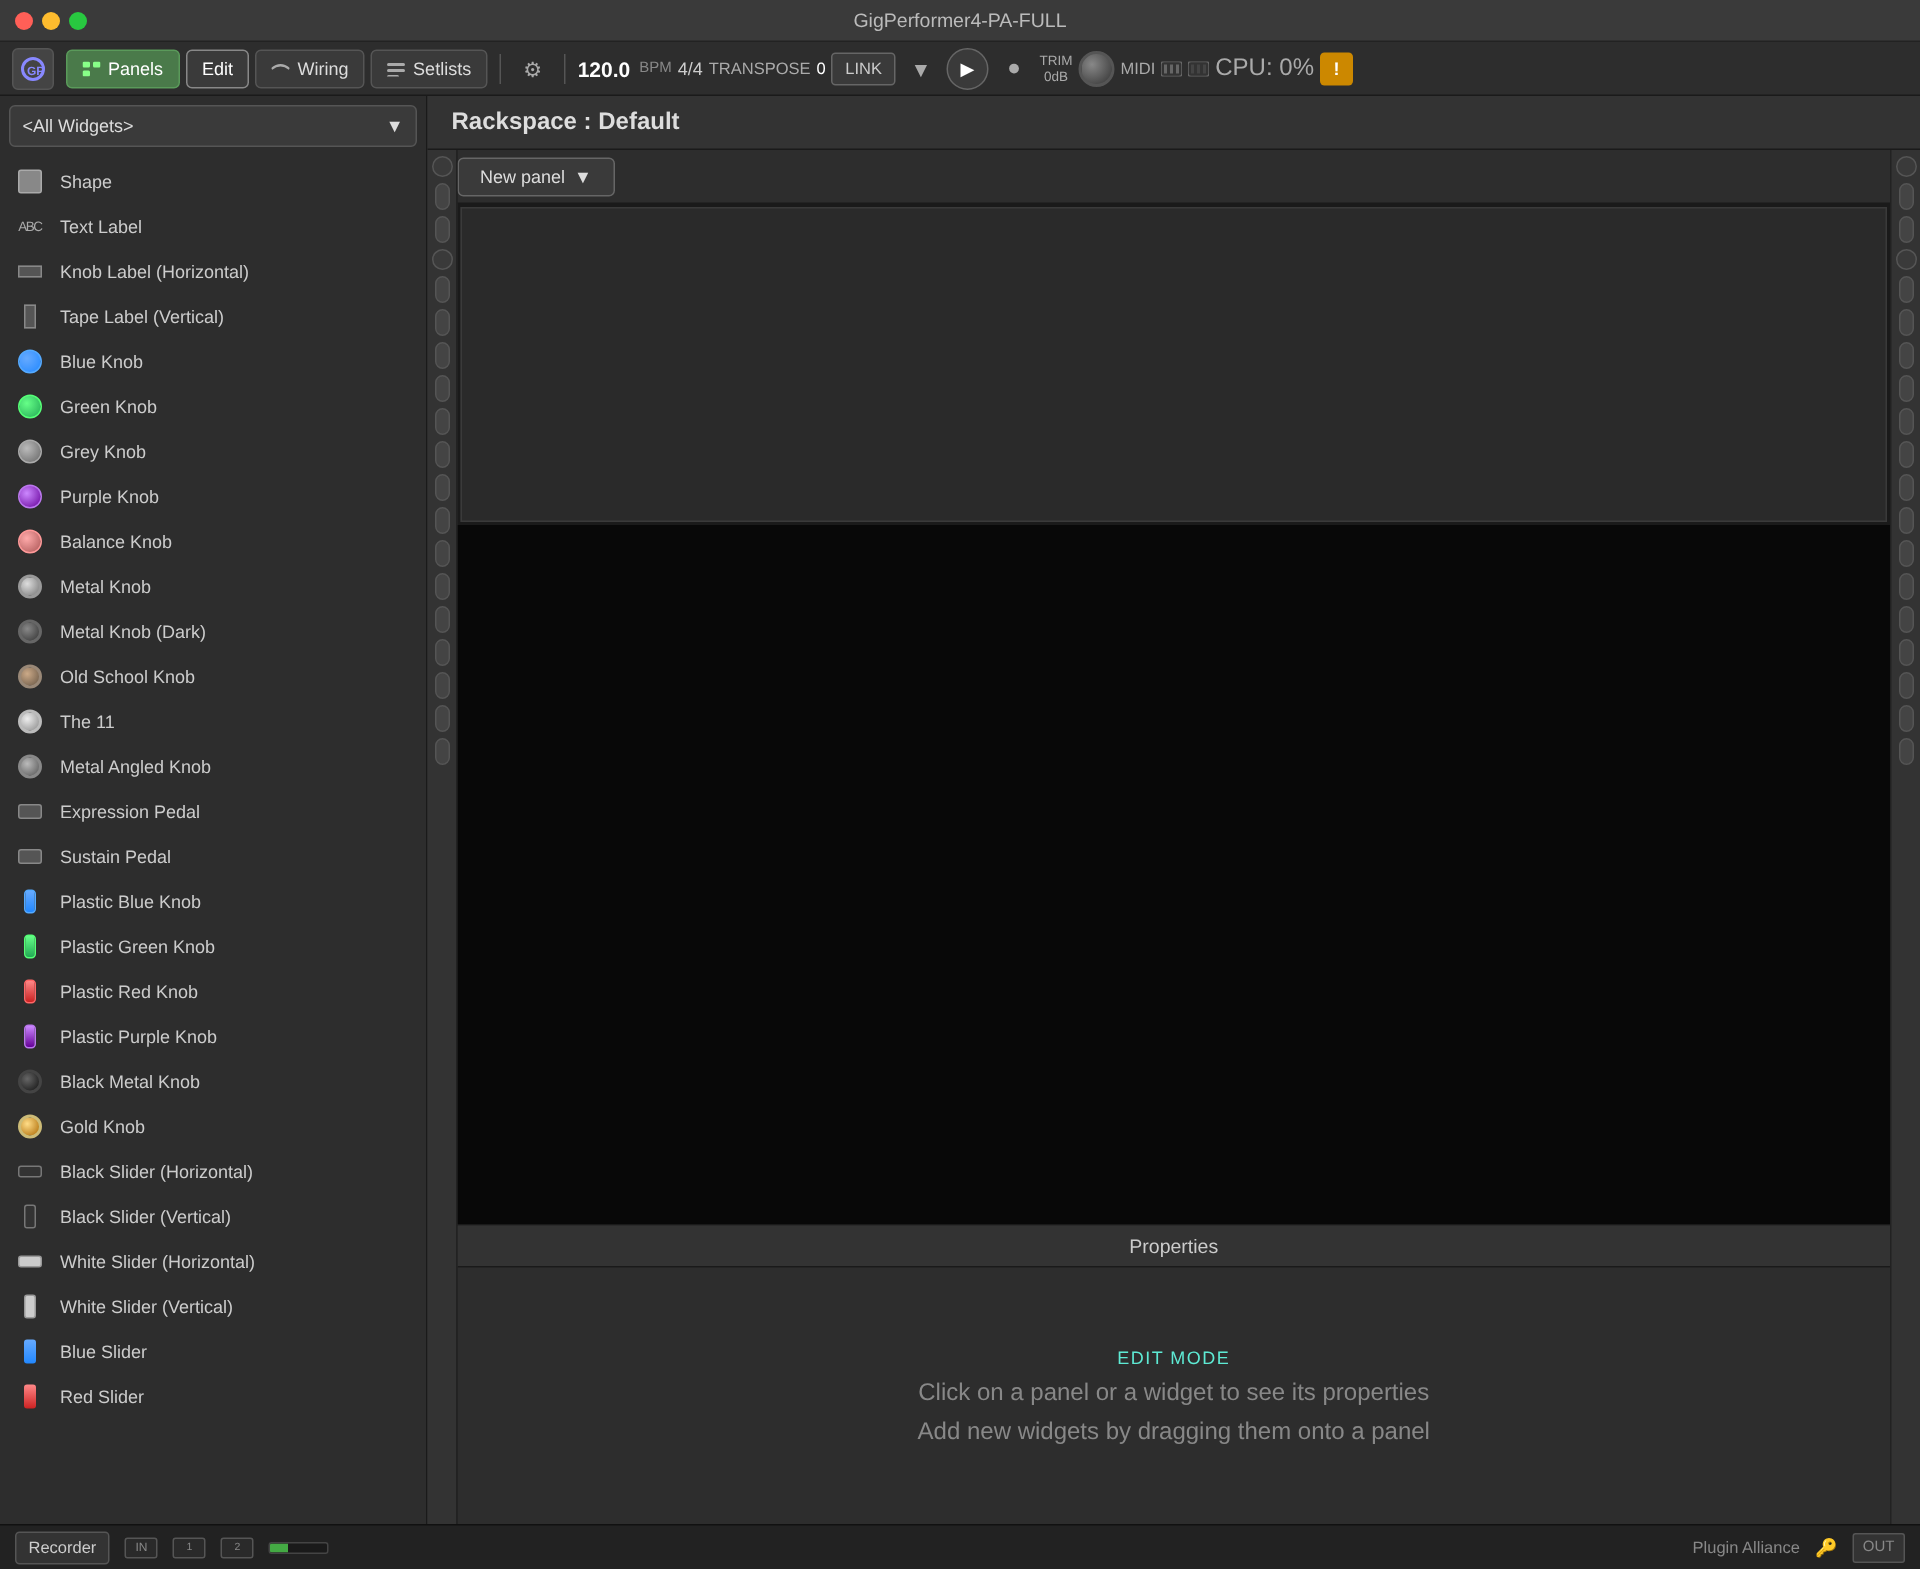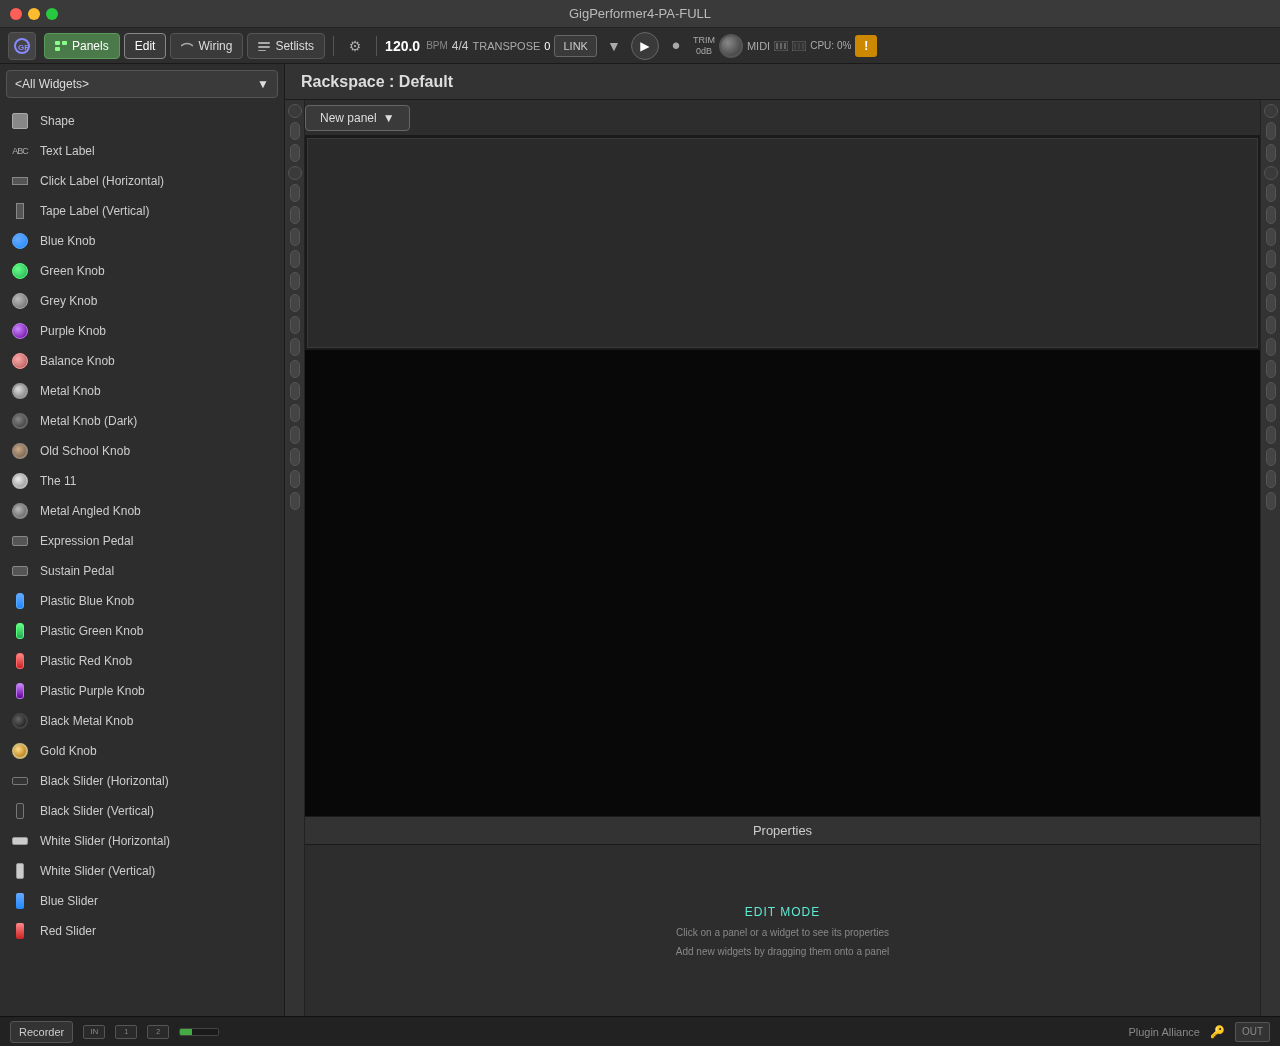--- a/index.html
+++ b/index.html
@@ -169,21 +169,21 @@
       background: radial-gradient(circle at 35% 35%, #888, #333);
       border: 2px solid #555;
     }
     .midi-area {
       display: flex;
       align-items: center;
       gap: 4px;
       font-size: 11px;
     }
     .midi-label { color: #aaa; }
-    .cpu-area { font-size: 10px; color: #aaa; }
+    .cpu-area { font-size: 16px; color: #aaa; }
     .warning-icon {
       width: 22px;
       height: 22px;
       background: #c80;
       border-radius: 3px;
       display: flex;
       align-items: center;
       justify-content: center;
       font-size: 12px;
       color: #fff;
@@ -539,21 +539,21 @@
       height: calc(100% - 28px);
       gap: 8px;
     }
     .edit-mode-label {
       font-size: 12px;
       color: #5eead4;
       text-transform: uppercase;
       letter-spacing: 1px;
     }
     .edit-hint {
-      font-size: 10px;
+      font-size: 16px;
       color: #888;
     }
 
     
     #statusbar {
       height: 30px;
       background: #222;
       display: flex;
       align-items: center;
       padding: 0 10px;
@@ -719,21 +719,21 @@
         <div class="widget-item">
     <div class="widget-icon">
       <span class="icon-text">ABC</span>
     </div>
     <span>Text Label</span>
   </div>
         <div class="widget-item">
     <div class="widget-icon">
       <div class="icon-tape-h"></div>
     </div>
-    <span>Click Label (Horizontal)</span>
+    <span>Knob Label (Horizontal)</span>
   </div>
         <div class="widget-item">
     <div class="widget-icon">
       <div class="icon-tape-v"></div>
     </div>
     <span>Tape Label (Vertical)</span>
   </div>
         <div class="widget-item">
     <div class="widget-icon">
       <div class="icon-knob-blue"></div>

